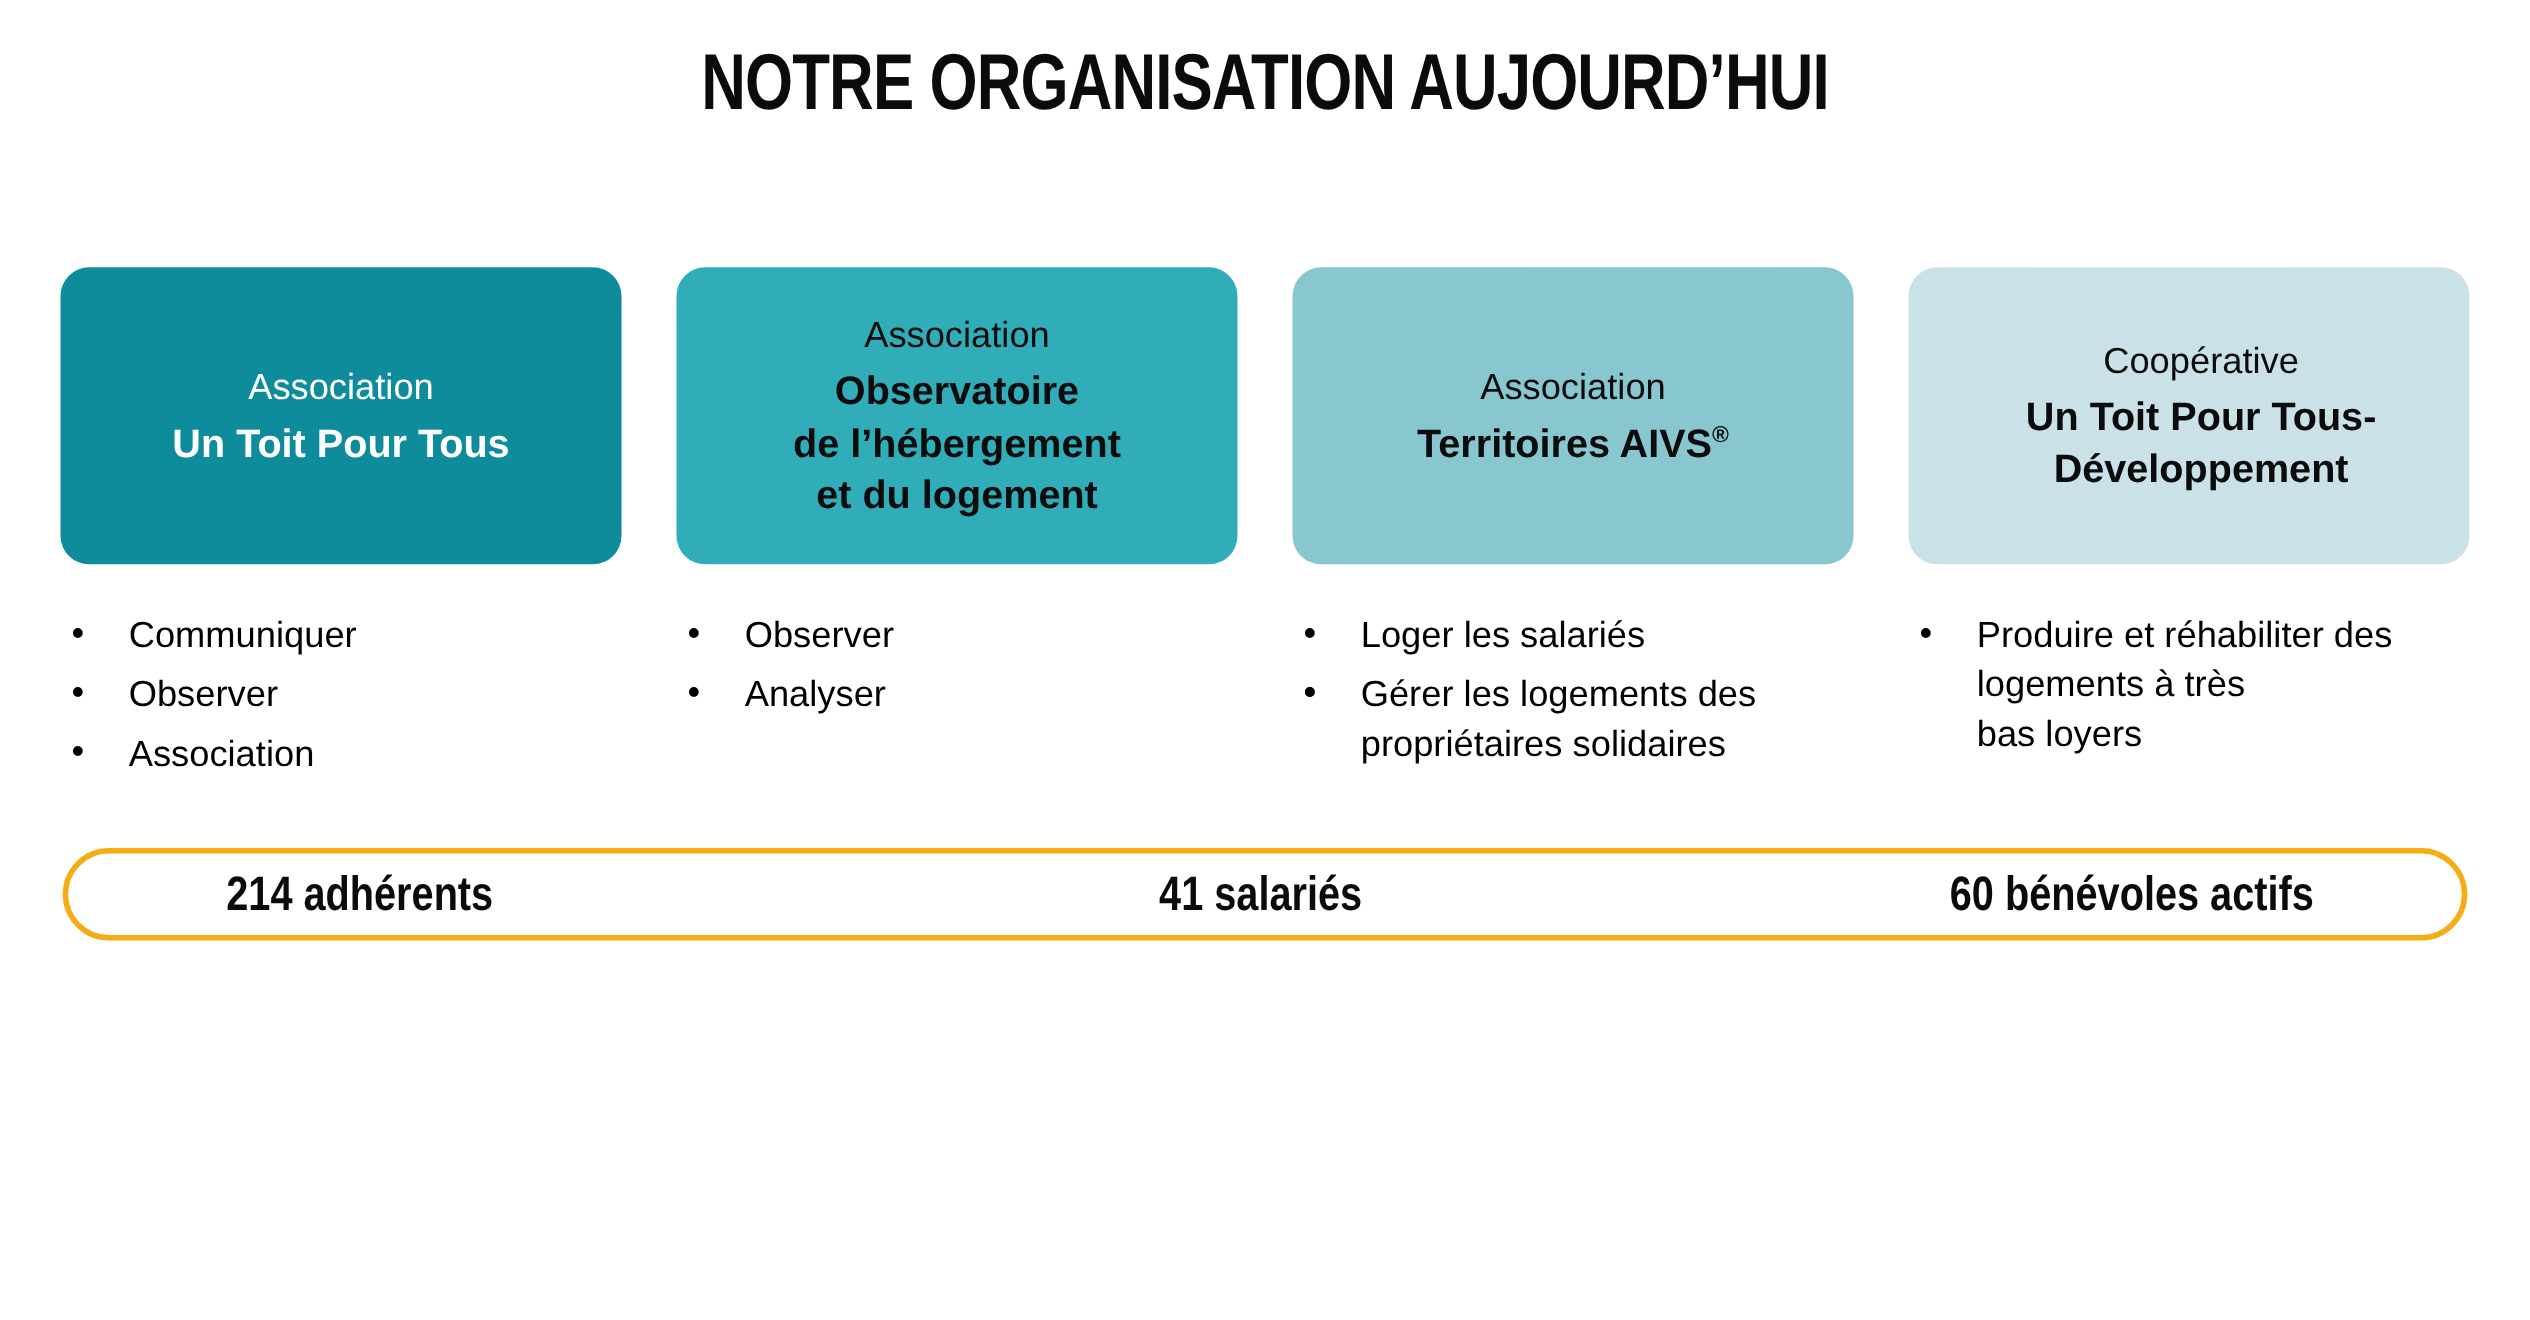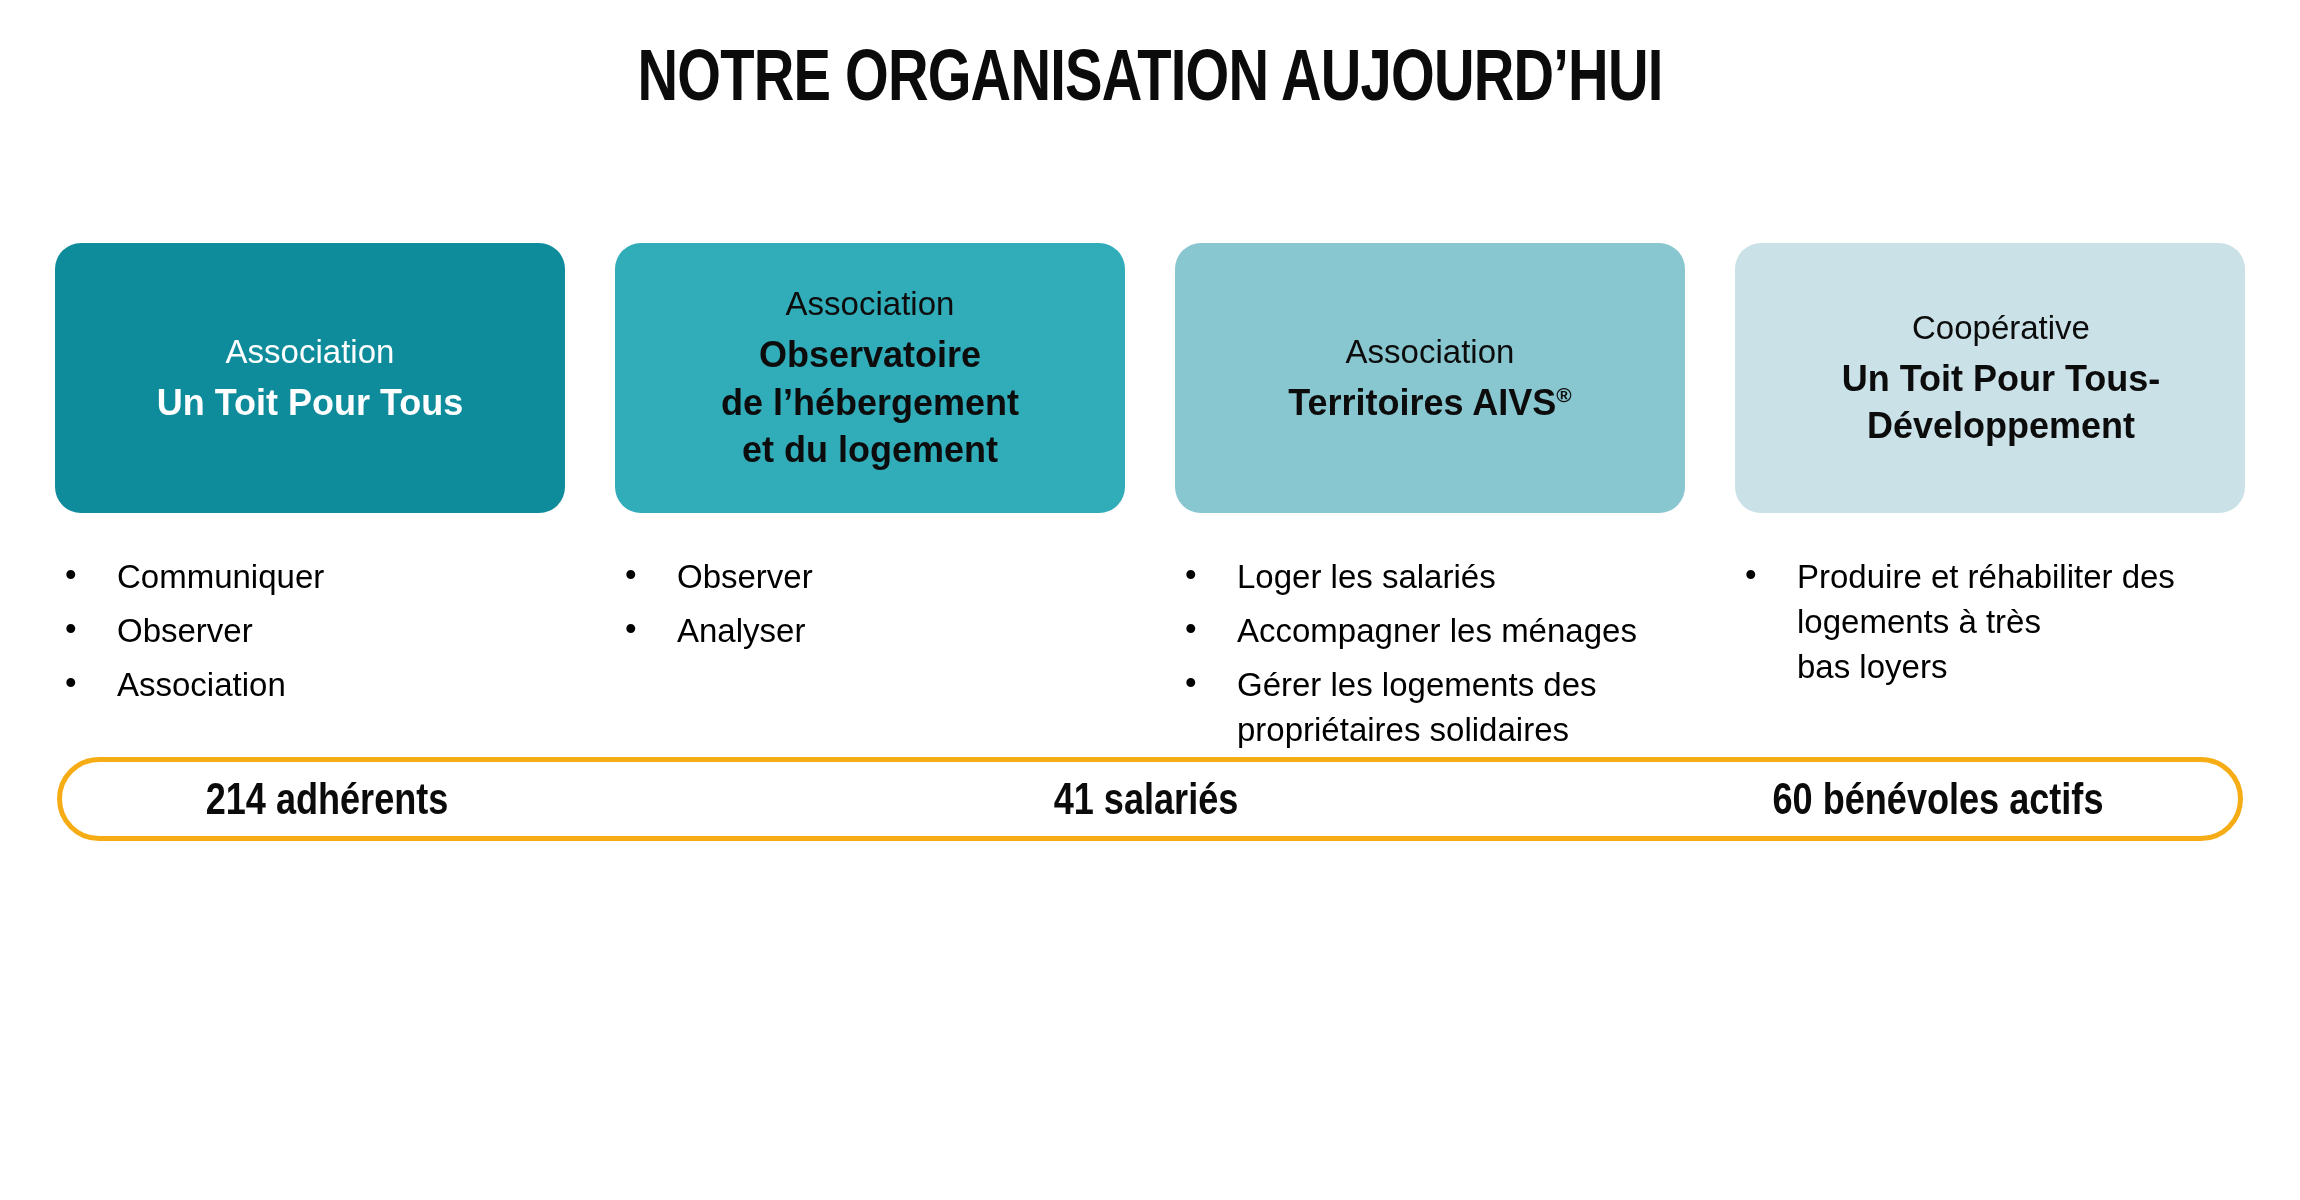--- a/index.html
+++ b/index.html
@@ -111,42 +111,42 @@
       </ul>
     </div>
 
     <div class="col">
       <div class="org-card card-2" style="background-color: rgb(136, 199, 208);">
         <div class="card-type">Association</div>
         <div class="card-name"><span>Territoires AIVS</span><span class="reg">®</span></div>
       </div>
       <ul class="bullets">
         <li><span class="dot">•</span><span>Loger les salariés</span></li>
-        <li><span class="dot">•</span><span>Accompagner les ménages</span></li>
+        <li><span class="dot">•</span></li>
         <li><span class="dot">•</span><span>Gérer les logements des
 propriétaires solidaires</span></li>
       </ul>
     </div>
 
     <div class="col">
       <div class="org-card card-3" style="background-color: rgb(202, 225, 232); padding-left: 40px;">
         <div class="card-type">Coopérative</div>
         <div class="card-name"><span>Un Toit Pour Tous-
 Développement</span></div>
       </div>
       <ul class="bullets">
         <li><span class="dot">•</span><span>Produire et réhabiliter des
 logements à très
 bas loyers</span></li>
       </ul>
     </div>
 
   </div>
 
-  <div class="stats-pill" style="border-color: rgb(246, 172, 21);">
+  <div class="stats-pill" style="border-color: rgb(246, 172, 21); margin-top: 14px;">
     <span class="stat stat-1">214 adhérents</span>
     <span class="stat stat-2">41 salariés</span>
     <span class="stat stat-3">60 bénévoles actifs</span>
   </div>
 
 
 
 </div>
 
 </body></html>

